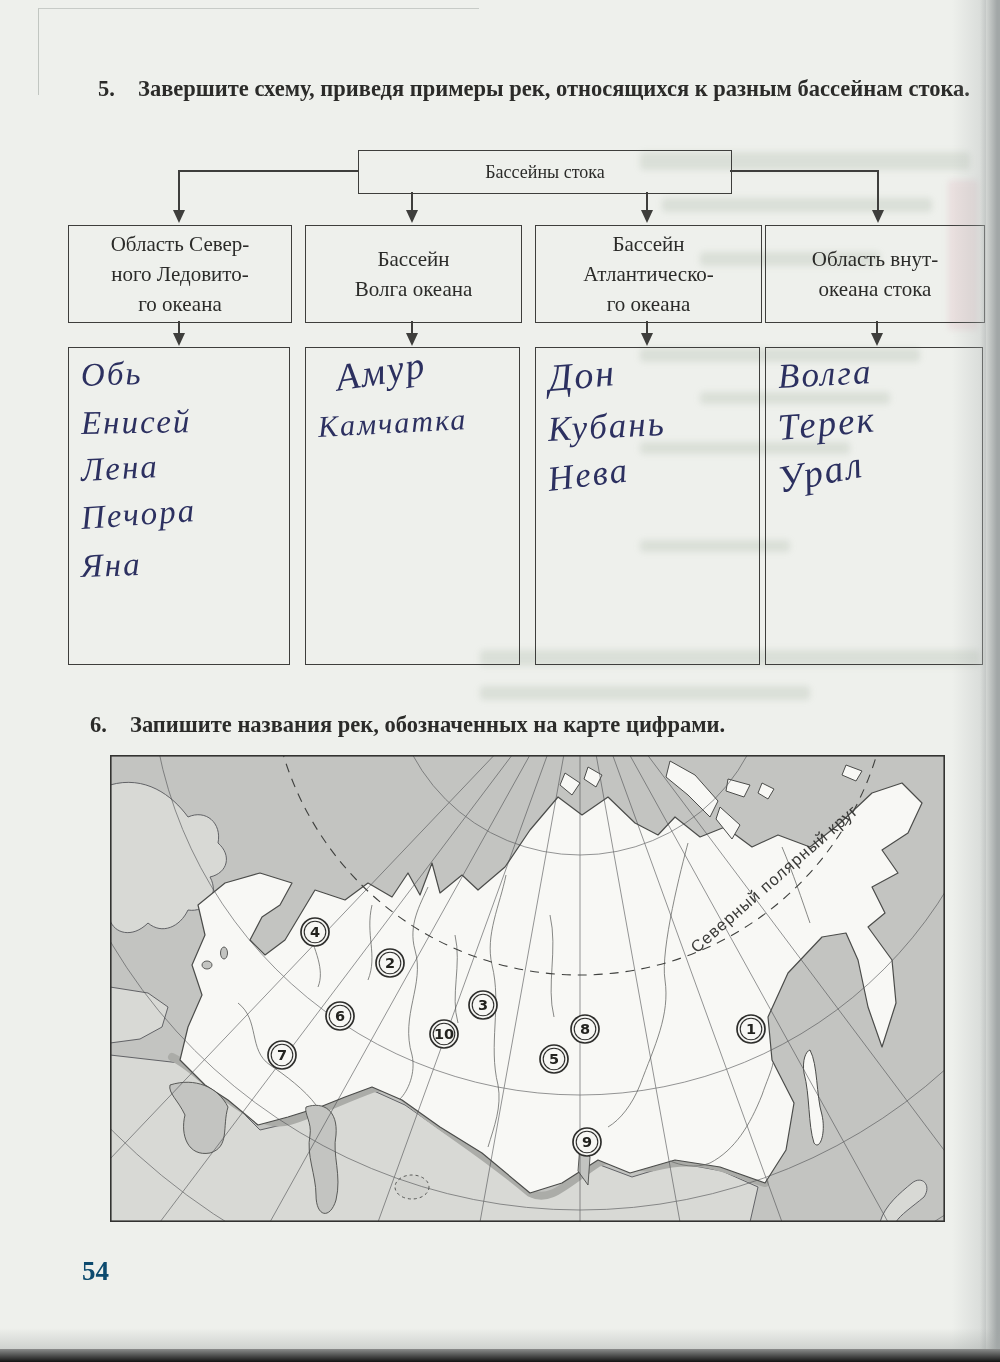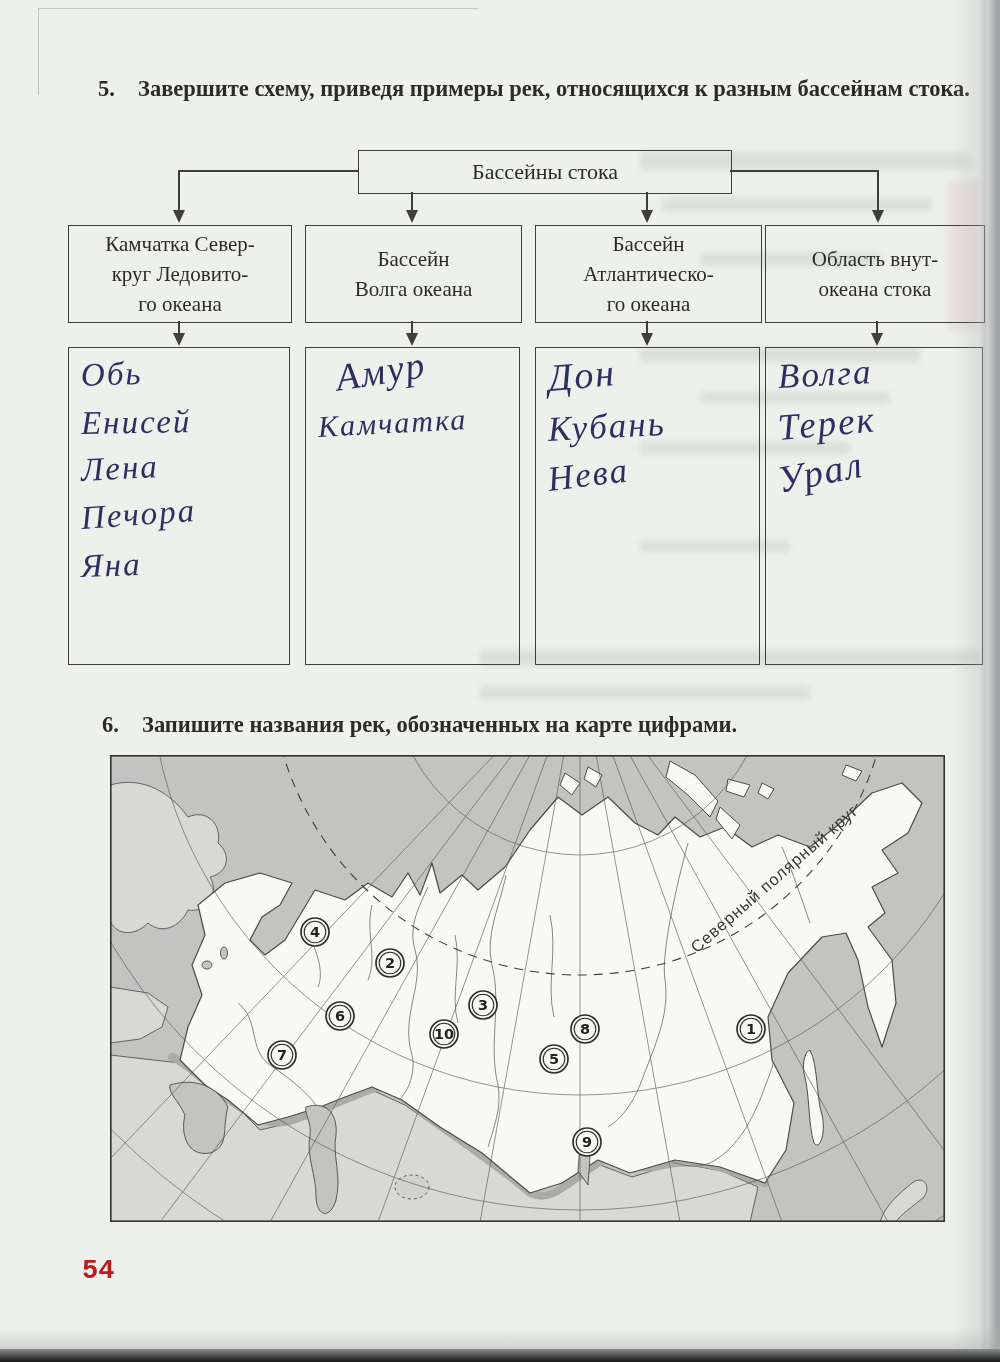--- a/index.html
+++ b/index.html
@@ -23,45 +23,45 @@
     border-left:1px solid rgba(150,158,152,.5);border-top:1px solid rgba(150,158,152,.45);}
 
   
   .ghost{position:absolute;background:rgba(118,134,112,.16);filter:blur(3px);border-radius:4px;}
   .ghost.pink{background:rgba(206,128,148,.15);}
 
   
   .task{position:absolute;font-weight:bold;font-size:22.5px;line-height:30px;}
   .task .tnum{display:inline-block;width:40px;}
   #task5{left:98px;top:74px;width:872px;}
-  #task6{left:102px;top:710px;width:875px;}
+  #task6{left:90px;top:710px;width:875px;}
 
   
   .box{position:absolute;border:1.6px solid #3e3e3c;background:transparent;
     display:flex;flex-direction:column;align-items:center;justify-content:center;
     font-size:21px;line-height:30px;text-align:center;}
-  #root-box{left:358px;top:150px;width:372px;height:42px;font-size:22px;}
+  #root-box{left:358px;top:150px;width:372px;height:42px;font-size:18px;}
   .hline,.vline{position:absolute;background:#3e3e3c;}
   .arr{position:absolute;width:0;height:0;border-left:6px solid transparent;
     border-right:6px solid transparent;border-top:13px solid #3e3e3c;}
 
   .answers-box{position:absolute;border:1.6px solid #3e3e3c;padding:10px 6px 0 12px;
     box-sizing:border-box;}
   .hw{font-family:"Liberation Serif", serif;font-style:italic;
     color:#2c3060;letter-spacing:2px;line-height:1.08;margin-bottom:12px;
     transform-origin:left center;white-space:nowrap;}
 
   
   #map{position:absolute;left:110px;top:755px;width:835px;height:467px;}
   #map svg{display:block;}
   .marker-num{font-family:"DejaVu Sans", sans-serif;font-weight:bold;font-size:14.5px;fill:#23231f;}
   #arctic-label{font-family:"Liberation Sans", sans-serif;font-size:16.5px;fill:#3a3a38;letter-spacing:1px;}
 
-  #page-num{position:absolute;left:82px;top:1256px;font-family:Liberation Mono, monospace;
-    font-weight:bold;font-size:27px;color:#b91c1c;}
+  #page-num{position:absolute;left:82px;top:1256px;font-family:Liberation Serif, serif;
+    font-weight:bold;font-size:27px;color:#0c4a6e;}
 </style>
 </head>
 <body>
 
 <div class="page">
 
   <div class="prev-page-corner"></div>
 
   <div class="ghost" style="left:640px;top:152px;width:330px;height:18px;"></div>
   <div class="ghost" style="left:662px;top:198px;width:270px;height:14px;"></div>
@@ -91,22 +91,22 @@
   <div class="vline" style="left:646px;top:192px;width:2px;height:20px;"></div>
   <div class="vline" style="left:877px;top:170px;width:2px;height:42px;"></div>
   <div class="arr" style="left:173px;top:210px;"></div>
   <div class="arr" style="left:406px;top:210px;"></div>
   <div class="arr" style="left:641px;top:210px;"></div>
   <div class="arr" style="left:872px;top:210px;"></div>
 
   <div>
     <div class="box" style="left:68px;top:225px;width:222px;height:96px;">
         <div class="box-title">
-          <div>Камчатка Север-</div>
-          <div>круг Ледовито-</div>
+          <div>Область Север-</div>
+          <div>ного Ледовито-</div>
           <div>го океана</div>
         </div>
       </div>
     <div class="answers-box" style="left:68px;top:347px;width:222px;height:318px;">
         <div class="answers">
           <div class="hw" style="font-size: 33px; transform: rotate(-2deg);">Обь</div>
           <div class="hw" style="font-size: 33px; transform: rotate(-1deg);">Енисей</div>
           <div class="hw" style="font-size: 33px; transform: rotate(-3deg);">Лена</div>
           <div class="hw" style="font-size: 33px; transform: rotate(-4deg);">Печора</div>
           <div class="hw" style="font-size: 33px; transform: rotate(-2deg);">Яна</div>

